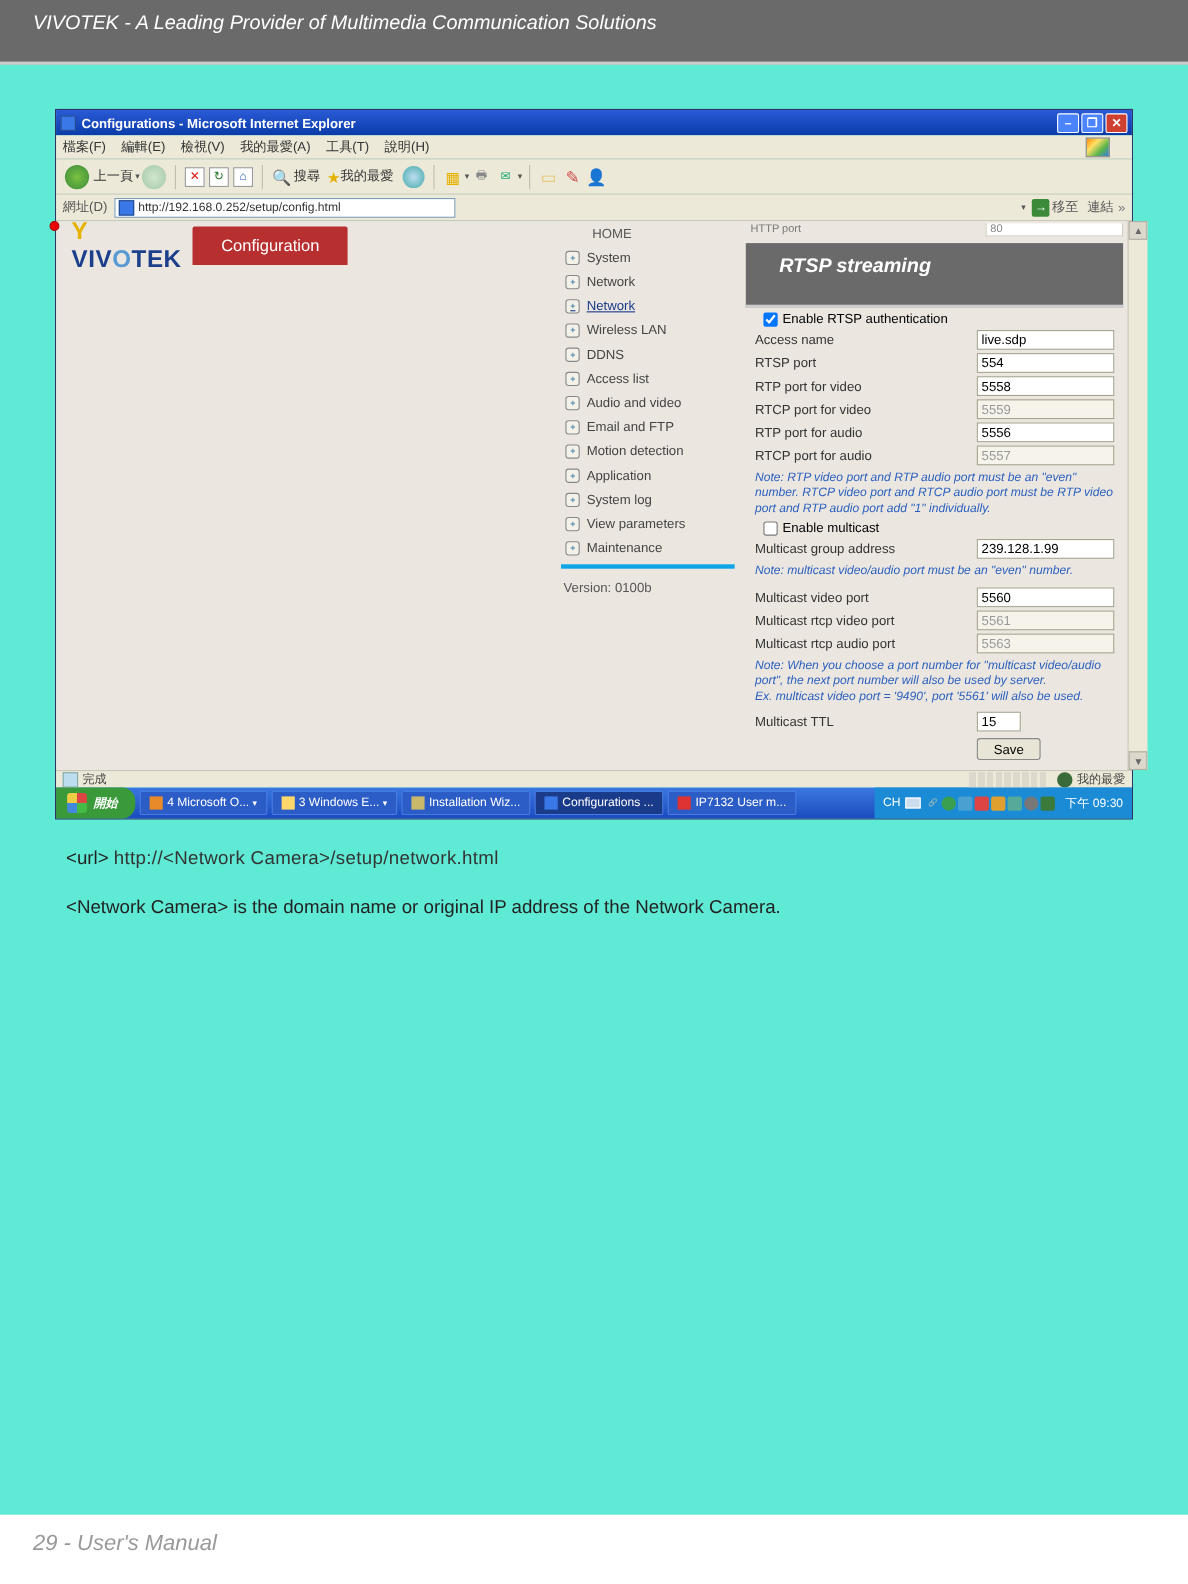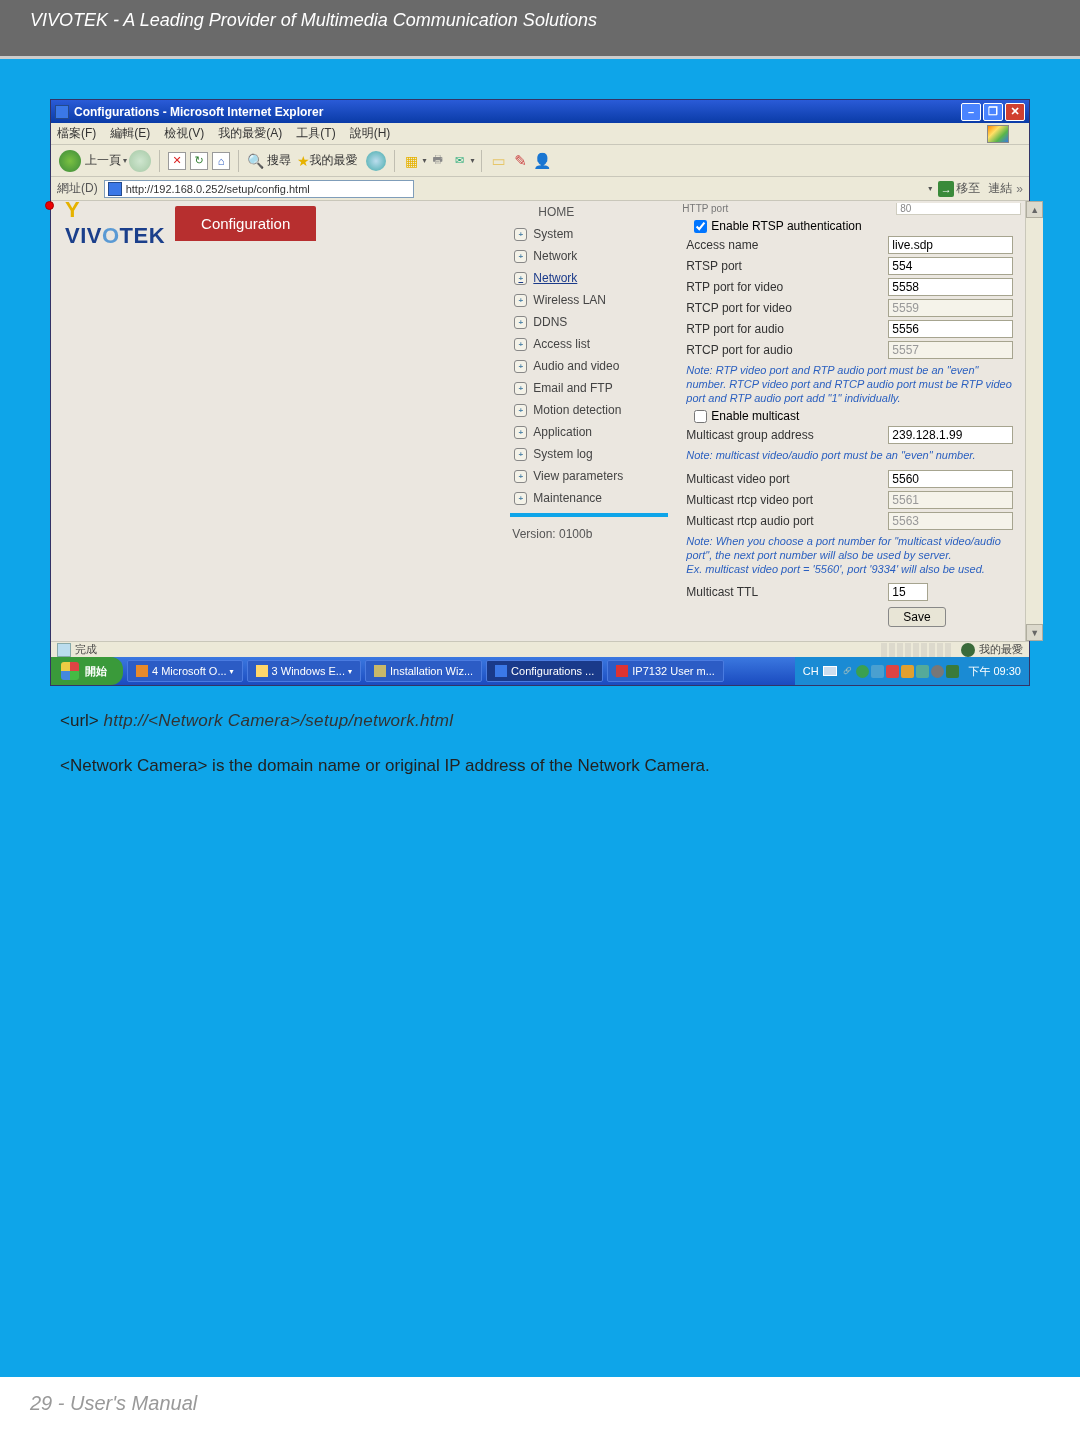--- a/index.html
+++ b/index.html
@@ -1,22 +1,22 @@
 <!DOCTYPE html>
 <html><head>
   <meta charset="utf-8">
   <style>
     * { margin:0; padding:0; box-sizing:border-box; font-family:Arial,sans-serif; }
     body { width:1080px; height:1440px; background:#e8e8e8; }
     .page { width:1080px; height:1440px; background:#fff; padding:0; display:flex; flex-direction:column; }
     .hdr { background:#6a6a6a; color:#fff; padding:10px 30px 25px 30px; font-style:italic; font-size:18px; font-family:"Arial",sans-serif; border-bottom:3px solid #ccc; }
-    .body { flex:1; background:#0ea5e9; padding:40px 50px 0 50px; position:relative; }
+    .body { flex:1; background:#5eead4; padding:40px 50px 0 50px; position:relative; }
     .ftr { color:#999; font-style:italic; font-size:20px; padding:15px 30px 25px 30px; }
     .caption { font-family:Verdana,Arial,sans-serif; font-size:17px; color:#222; margin:25px 10px 6px 10px; }
-    .caption .url { font-style:italic; color:#333; letter-spacing:0.3px; }
+    .caption .url { color:#333; letter-spacing:0.3px; }
     .win { width:980px; border:1px solid #336; font-size:12px; width:100%; }
     .titlebar { background:#0a246a; background:linear-gradient(#2a5bd7,#0a3ba7); color:#fff; height:23px; display:flex; align-items:center; padding:0 4px; font-weight:bold; }
     .titlebar .ticon{width:14px;height:14px;background:#3b78e7;border:1px solid #244a8c;margin-right:5px}
     .titlebar .spacer{flex:1}
     .tbtn{width:20px;height:18px;background:#4a84ff;border:1px solid #fff;margin-left:2px;display:flex;align-items:center;justify-content:center;color:#fff;font-weight:bold;font-size:11px;border-radius:2px}
     .tbtn.red{background:#d04030}
     .menubar{background:#ece9d8;height:22px;display:flex;align-items:center;padding:0 6px;color:#333;border-bottom:1px solid #c9c7ba}
     .menubar span{margin-right:14px;font-size:12px}
     .toolbar{background:#ece9d8;height:32px;display:flex;align-items:center;padding:0 6px;border-bottom:1px solid #c9c7ba}
     .toolbar .circ{width:22px;height:22px;border-radius:50%;margin:0 2px;display:inline-block}
@@ -51,21 +51,21 @@
     .row.hdr{font-weight:bold;margin-top:2px}
     .chk{margin-left:16px;display:flex;align-items:center}
     .chk input{margin-right:4px}
     .note{color:#2a5fbf;font-style:italic;font-size:11px;padding:2px 4px 4px 8px;line-height:1.25}
     .savebtn{border:1px solid #888;background:#e8e5d6;padding:2px 14px;font-size:12px;border-radius:3px;margin-top:3px}
     .status{background:#ece9d8;height:16px;border-top:1px solid #c9c7ba;display:flex;align-items:center;padding:0 6px;font-size:11px;color:#444}
     .status .sicon{width:14px;height:14px;border:1px solid #8aa;background:#bde;margin-right:4px}
     .status .right{margin-left:auto;display:flex;align-items:center}
     .status .zone{width:14px;height:14px;background:#3a6a3a;border-radius:50%;margin-right:4px}
     .taskbar{background:#245edb;background:linear-gradient(#3b78e0,#1a4bbf);height:28px;display:flex;align-items:center;color:#fff;font-size:11px}
-    .start{background:#3a9a3a;height:28px;display:flex;align-items:center;padding:0 16px 0 10px;font-weight:bold;border-radius:0 12px 12px 0}
+    .start{background:#3a9a3a;height:28px;display:flex;align-items:center;padding:0 16px 0 10px;font-style:italic;font-weight:bold;border-radius:0 12px 12px 0}
     .taskbtn{background:#2c5cc5;height:22px;border:1px solid #4a7be0;border-radius:2px;margin-left:4px;padding:0 8px;display:flex;align-items:center}
     .taskbtn.act{background:#1a3a8a}
     .tray{margin-left:auto;background:#1a8bd4;height:28px;display:flex;align-items:center;padding:0 8px}
     .tray span.t{margin-left:8px}
     .tray .ic{width:13px;height:13px;background:#ffcf4a;border-radius:2px;margin:0 1px;display:inline-block}
     .brand-anchor{color:#1b3f8b;font-weight:bold;position:relative}
     .brand-anchor::before{content:'';width:7px;height:7px;background:#e00;border:1px solid #a00;position:absolute;left:-10px;top:8px;border-radius:50%}
   </style>
 </head>
 <body>
@@ -198,20 +198,23 @@
                 <span>Maintenance</span>
               </a>
             <div class="ver">Version: 0100b</div>
           </div>
 
           <div class="config">
             <div style="display:flex">
                 <div class="smallhdr" style="width:218px">HTTP port</div>
                 <div class="smallhdr" style="border:1px solid #cfcdc0;border-top:none;width:125px;background:#fff;color:#888;padding:0 3px">80</div>
               </div>
+            <div class="row hdr">
+                <span>RTSP streaming</span>
+              </div>
             <div class="chk">
                 <input type="checkbox" checked="" style="">
                 <span>Enable RTSP authentication</span>
               </div>
             <div id="rtsp-rows">
                 <div class="row">
                   <span class="lbl">Access name</span>
                   <span class="val"><input type="text" value="live.sdp" style=""></span>
                 </div>
                 <div class="row">
@@ -253,21 +256,21 @@
                 <div class="row">
                   <span class="lbl">Multicast rtcp video port</span>
                   <span class="val"><input type="text" disabled="" value="5561" style=""></span>
                 </div>
                 <div class="row">
                   <span class="lbl">Multicast rtcp audio port</span>
                   <span class="val"><input type="text" disabled="" value="5563" style=""></span>
                 </div>
               </div>
             <div class="note" style="white-space:pre-line">Note: When you choose a port number for "multicast video/audio port", the next port number will also be used by server.
-Ex. multicast video port = '5560', port '9334' will also be used.</div>
+Ex. multicast video port = '9490', port '5561' will also be used.</div>
             <div class="row">
                 <span class="lbl">Multicast TTL</span>
                 <span class="val"><input type="text" style="width: 40px;" value="15"></span>
               </div>
             <div class="row">
                 <span class="lbl"></span>
                 <button class="savebtn">Save</button>
               </div>
           </div>
 

